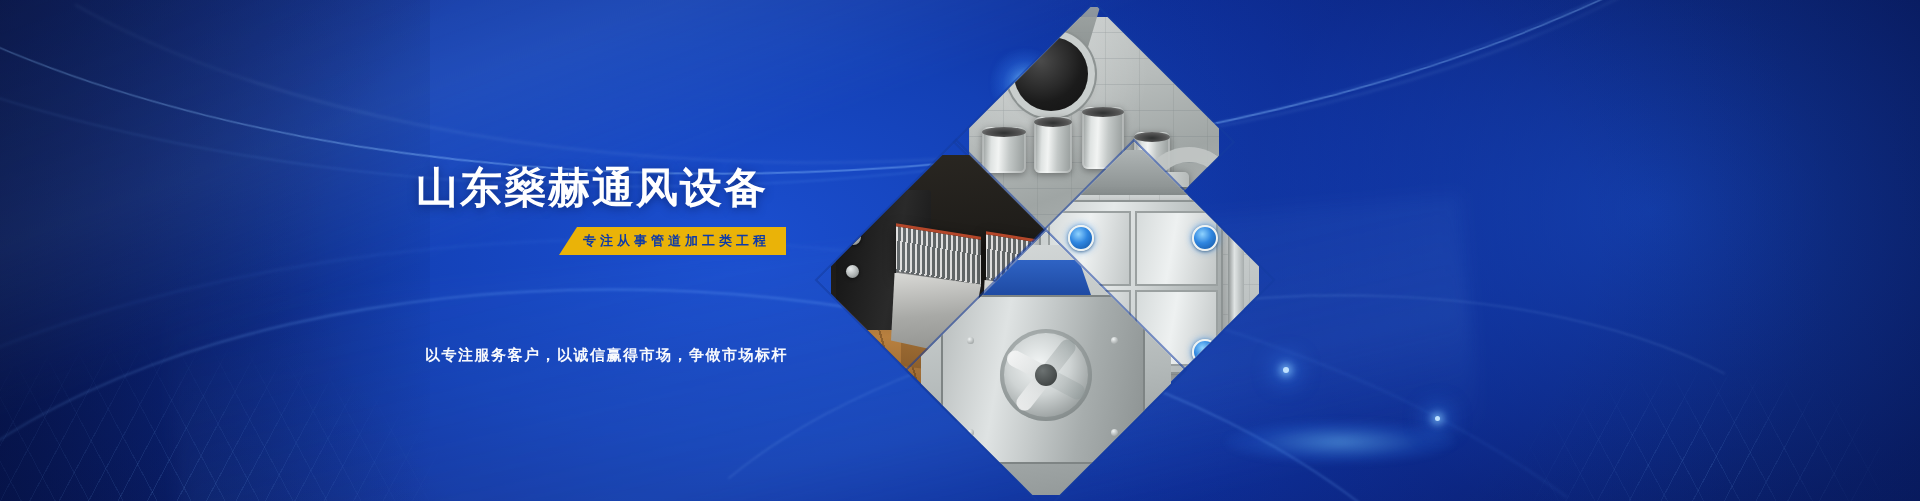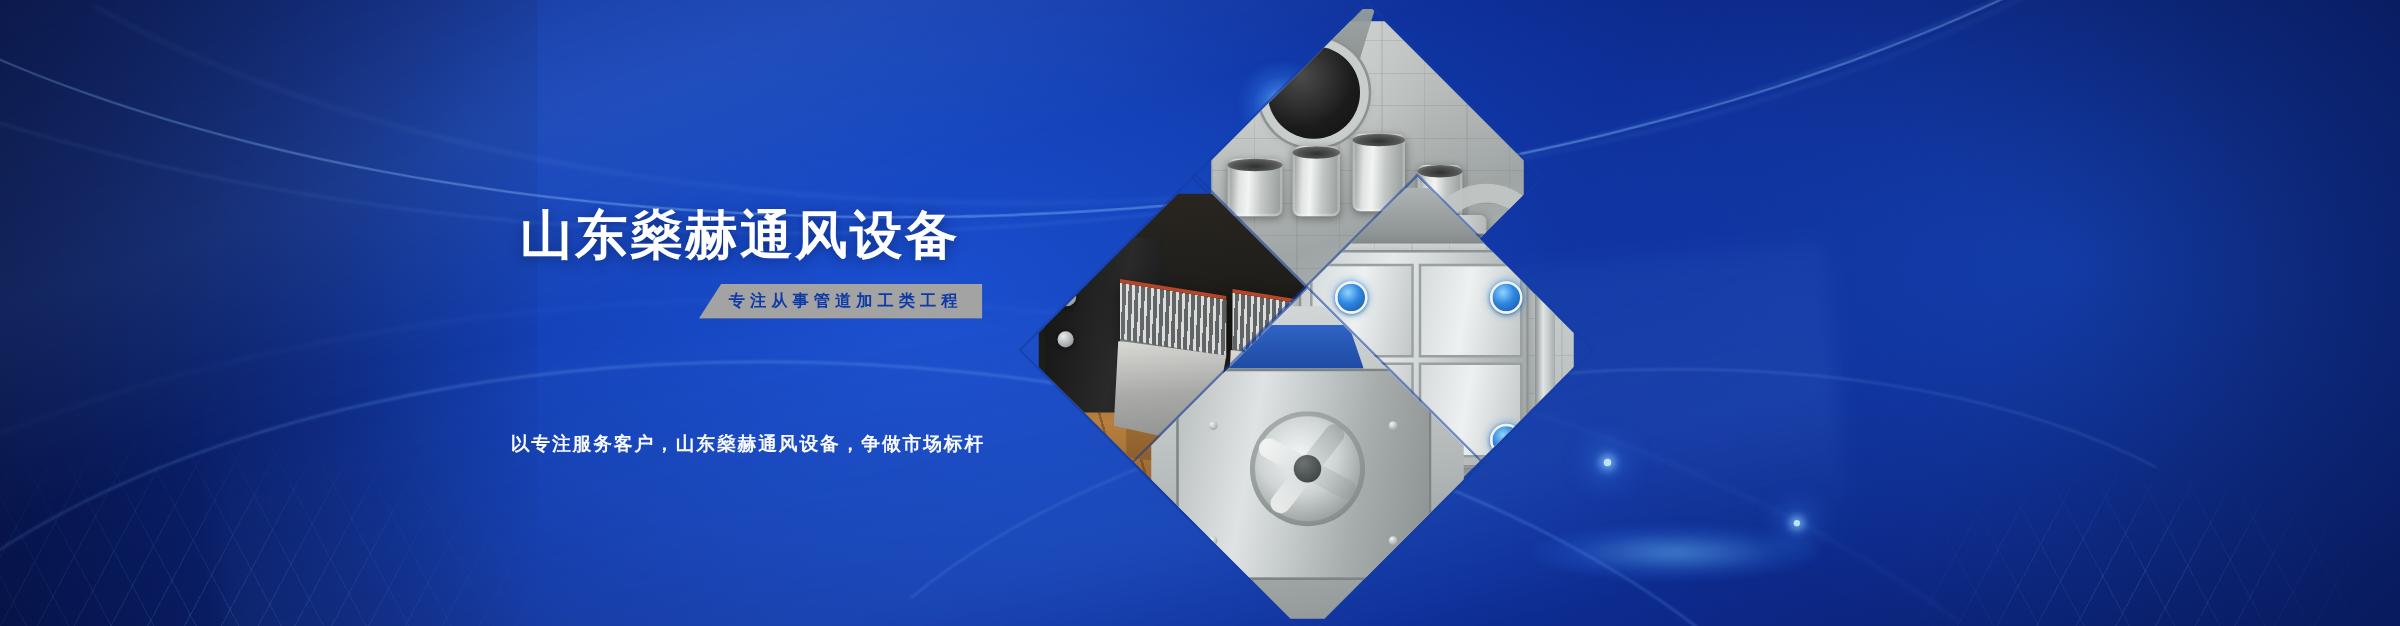--- a/index.html
+++ b/index.html
@@ -170,21 +170,21 @@
     color: #ffffff;
     letter-spacing: 2px;
     white-space: nowrap;
     text-shadow: 0 2px 10px rgba(0,18,70,0.5);
   }
   .badge {
     position: absolute;
     right: 194px;
     top: 211px;
     height: 28px;
-    background: #a3a3a3;
+    background: #eab308;
     display: flex;
     align-items: center;
     padding: 0 16px 0 24px;
     -webkit-clip-path: polygon(18px 0, 100% 0, 100% 100%, 0 100%);
     clip-path: polygon(18px 0, 100% 0, 100% 100%, 0 100%);
     box-shadow: 0 2px 10px rgba(0,15,60,0.35);
   }
   .badge-text {
     font-size: 13px;
     font-weight: 700;
@@ -576,17 +576,17 @@
 
   <div class="copy">
 
     <div class="title">山东燊赫通风设备</div>
 
     <div class="badge">
       <span class="badge-text">专注从事管道加工类工程</span>
     </div>
 
 
-    <div class="tagline">以专注服务客户，山东燊赫通风设备，争做市场标杆</div>
+    <div class="tagline">以专注服务客户，以诚信赢得市场，争做市场标杆</div>
 
   </div>
 
 </div>
 
 </body></html>

